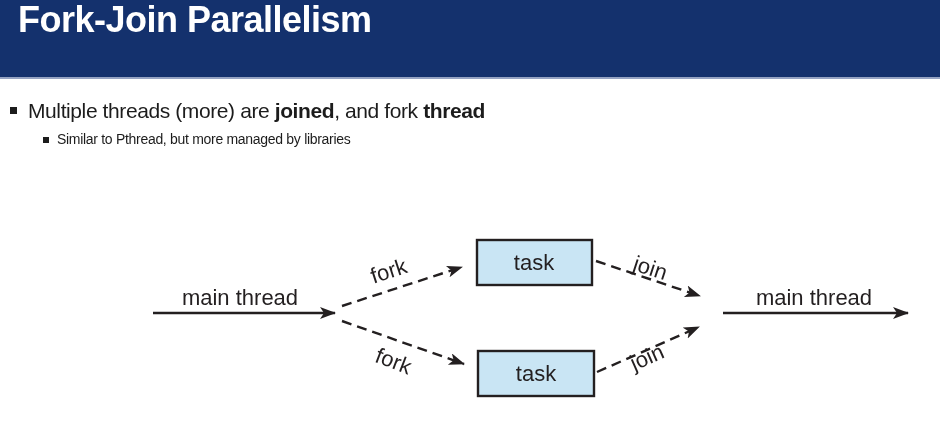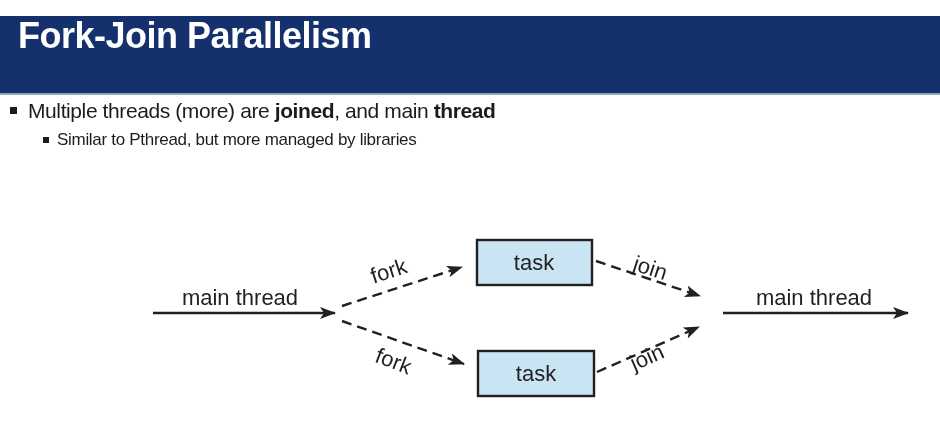--- a/index.html
+++ b/index.html
@@ -11,21 +11,21 @@
   .slide {
     position: relative;
     width: 940px;
     height: 425px;
     background: #ffffff;
     overflow: hidden;
   }
   
   .titlebar {
     position: absolute;
-    left: 0; top: 16px;
+    left: 0; top: 0;
     width: 940px;
     height: 77px;
     background: #14316D;
     border-bottom: 2px solid #96A3C3;
   }
   .titlebar .title {
     position: absolute;
     left: 18px;
     top: 2px;
     margin: 0;
@@ -53,21 +53,21 @@
     width: 7px; height: 7px;
     background: #1c1c1c;
   }
   .bullet-l1 .txt { margin-left: 18px; }
   .bullet-l1 b { font-weight: bold; }
 
   .bullet-l2 {
     position: absolute;
     left: 43px;
     top: 131px;
-    font-size: 17px;
+    font-size: 14px;
     line-height: 17px;
     letter-spacing: -0.3px;
     color: #1c1c1c;
     white-space: nowrap;
   }
   .bullet-l2 .sq {
     position: absolute;
     left: 0; top: 6px;
     width: 6px; height: 6px;
     background: #1c1c1c;
@@ -107,21 +107,21 @@
 <body>
 
 <div class="slide">
 
   <div class="titlebar">
     <h1 class="title">Fork-Join Parallelism</h1>
   </div>
 
   <div class="bullet-l1">
     <span class="sq"></span>
-    <span class="txt"><span>Multiple threads (more) are </span><b>joined</b><span>, and main </span><b>thread</b></span>
+    <span class="txt"><span>Multiple threads (more) are </span><b>joined</b><span>, and fork </span><b>thread</b></span>
   </div>
 
   <div class="bullet-l2">
     <span class="sq"></span>
     <span class="txt">Similar to Pthread, but more managed by libraries</span>
   </div>
 
   <svg class="diagram-svg" viewBox="0 0 940 425">
     <defs>
       <marker id="ah" markerUnits="userSpaceOnUse" markerWidth="18" markerHeight="14" refX="15" refY="6" orient="auto">

